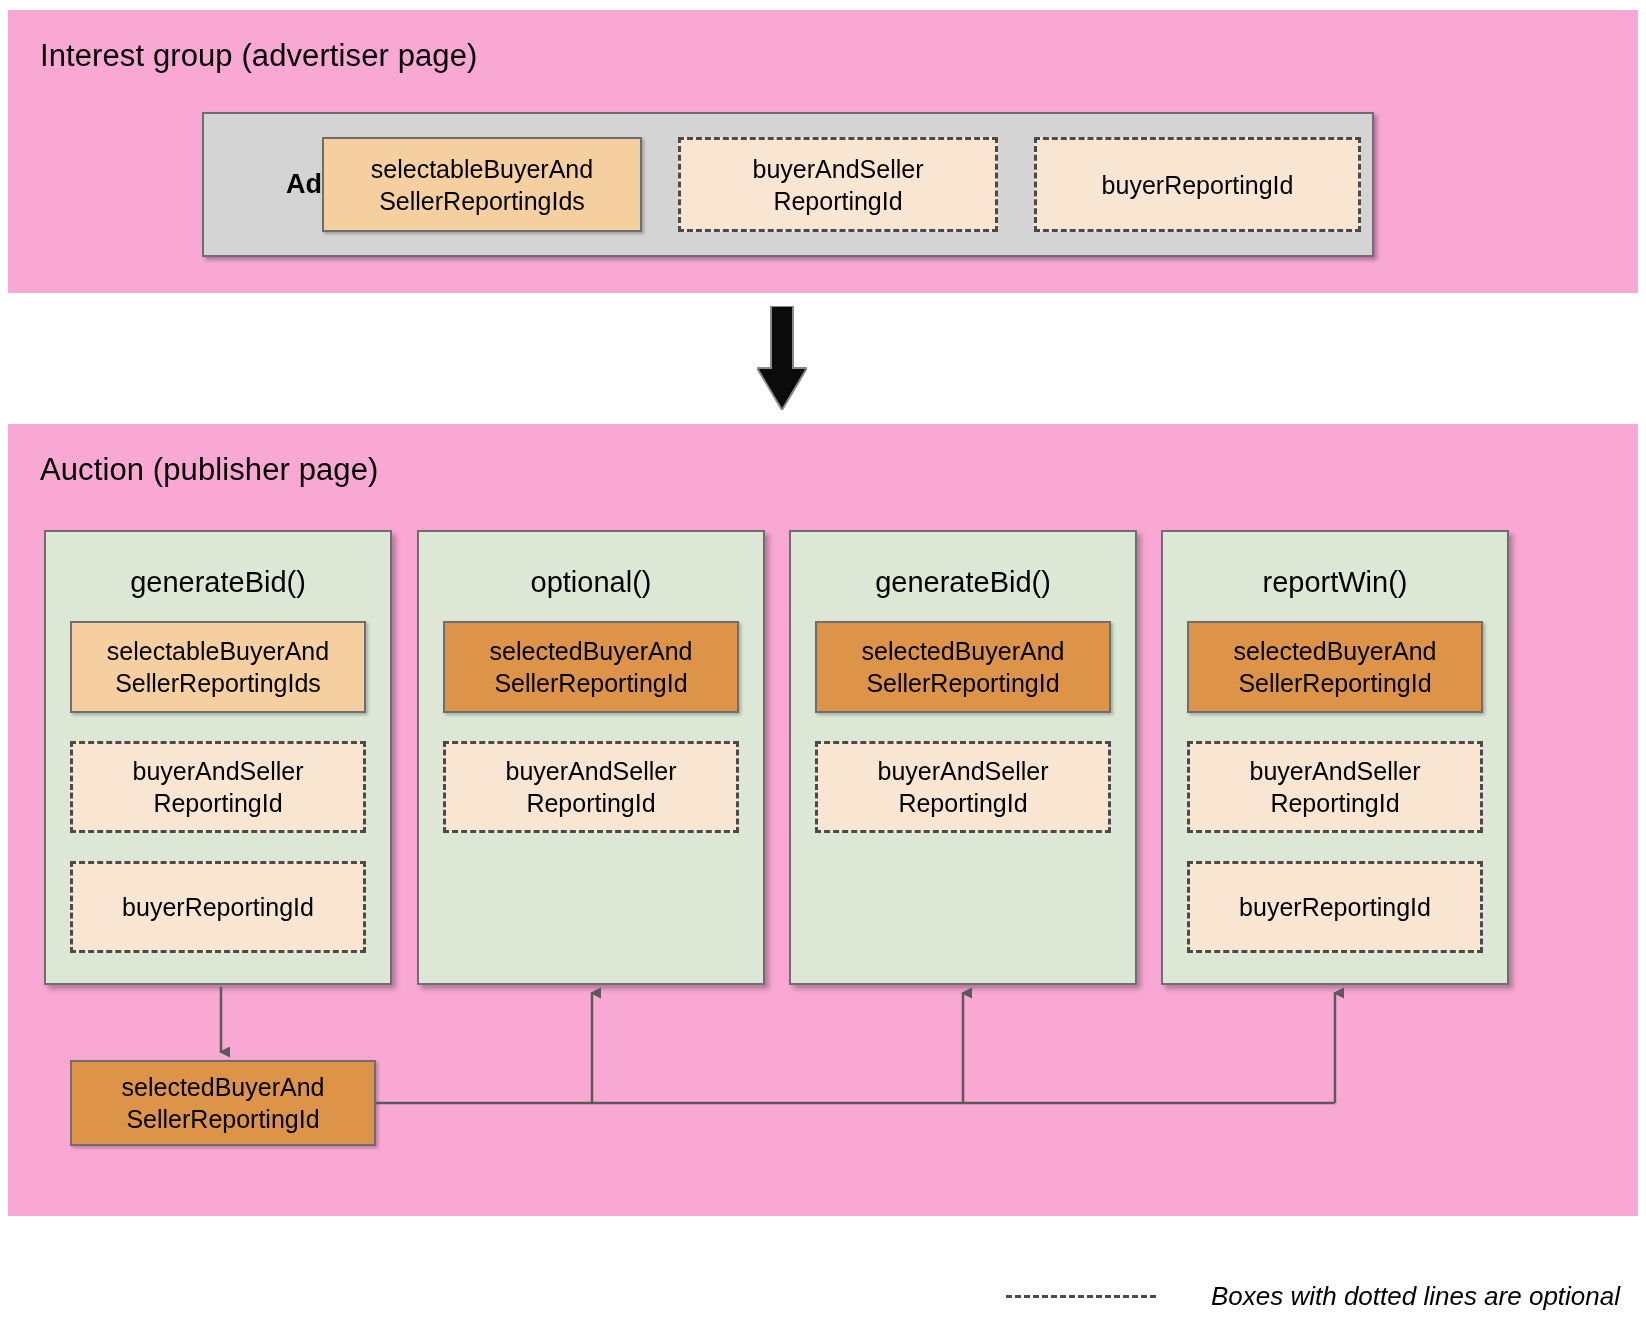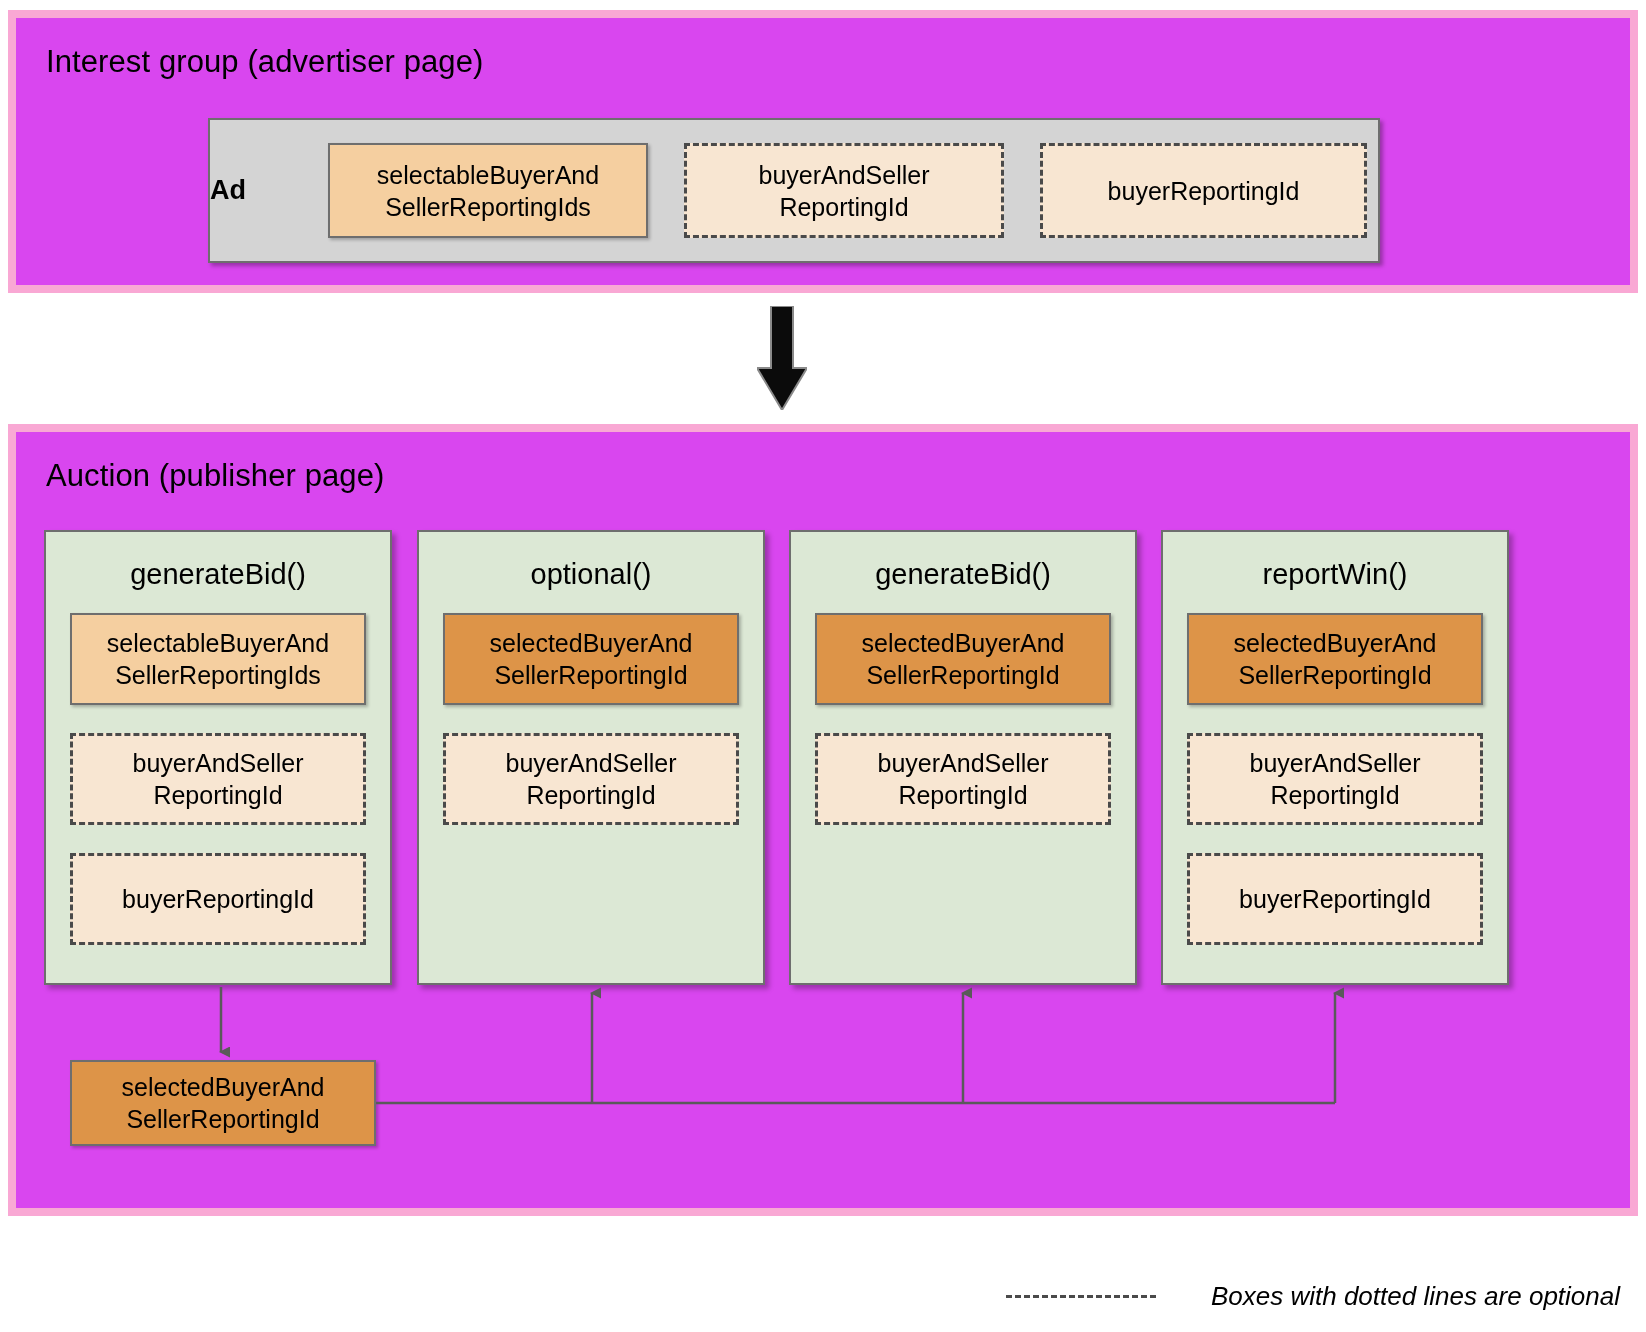--- a/index.html
+++ b/index.html
@@ -15,22 +15,22 @@
     position: relative;
     width: 1646px;
     height: 1332px;
     background: #ffffff;
     overflow: hidden;
   }
 
   
   .panel {
     position: absolute;
-    background: #d946ef;
-    border: 8px solid #f9a8d4;
+    background: #f9a8d4;
+    border: 2px solid #f9a8d4;
     box-sizing: border-box;
   }
   #panel-interest-group {
     left: 8px;
     top: 10px;
     width: 1630px;
     height: 283px;
   }
   #panel-auction {
     left: 8px;
@@ -57,21 +57,21 @@
     height: 145px;
     background: #d4d4d4;
     border: 2px solid #6e6e6e;
     box-sizing: border-box;
     box-shadow: 3px 3px 4px rgba(0,0,0,0.30);
     display: flex;
     align-items: center;
   }
   #ad-label {
     width: 118px;
-    text-align: left;
+    text-align: right;
     font-size: 27px;
     font-weight: bold;
     color: #000000;
     flex: none;
   }
   #ad-boxes {
     display: flex;
     align-items: center;
     gap: 36px;
     flex: none;
@@ -113,21 +113,21 @@
   
   .column {
     position: absolute;
     top: 530px;
     width: 348px;
     height: 455px;
     background: #dce8d5;
     border: 2px solid #6e6e6e;
     box-sizing: border-box;
     box-shadow: 4px 4px 5px rgba(0,0,0,0.28);
-    padding: 0 24px;
+    padding: 8px 24px;
   }
   #col-generatebid  { left: 44px; }
   #col-scoread      { left: 417px; }
   #col-reportresult { left: 789px; }
   #col-reportwin    { left: 1161px; }
 
   .column-title {
     text-align: center;
     font-size: 29px;
     color: #000000;

